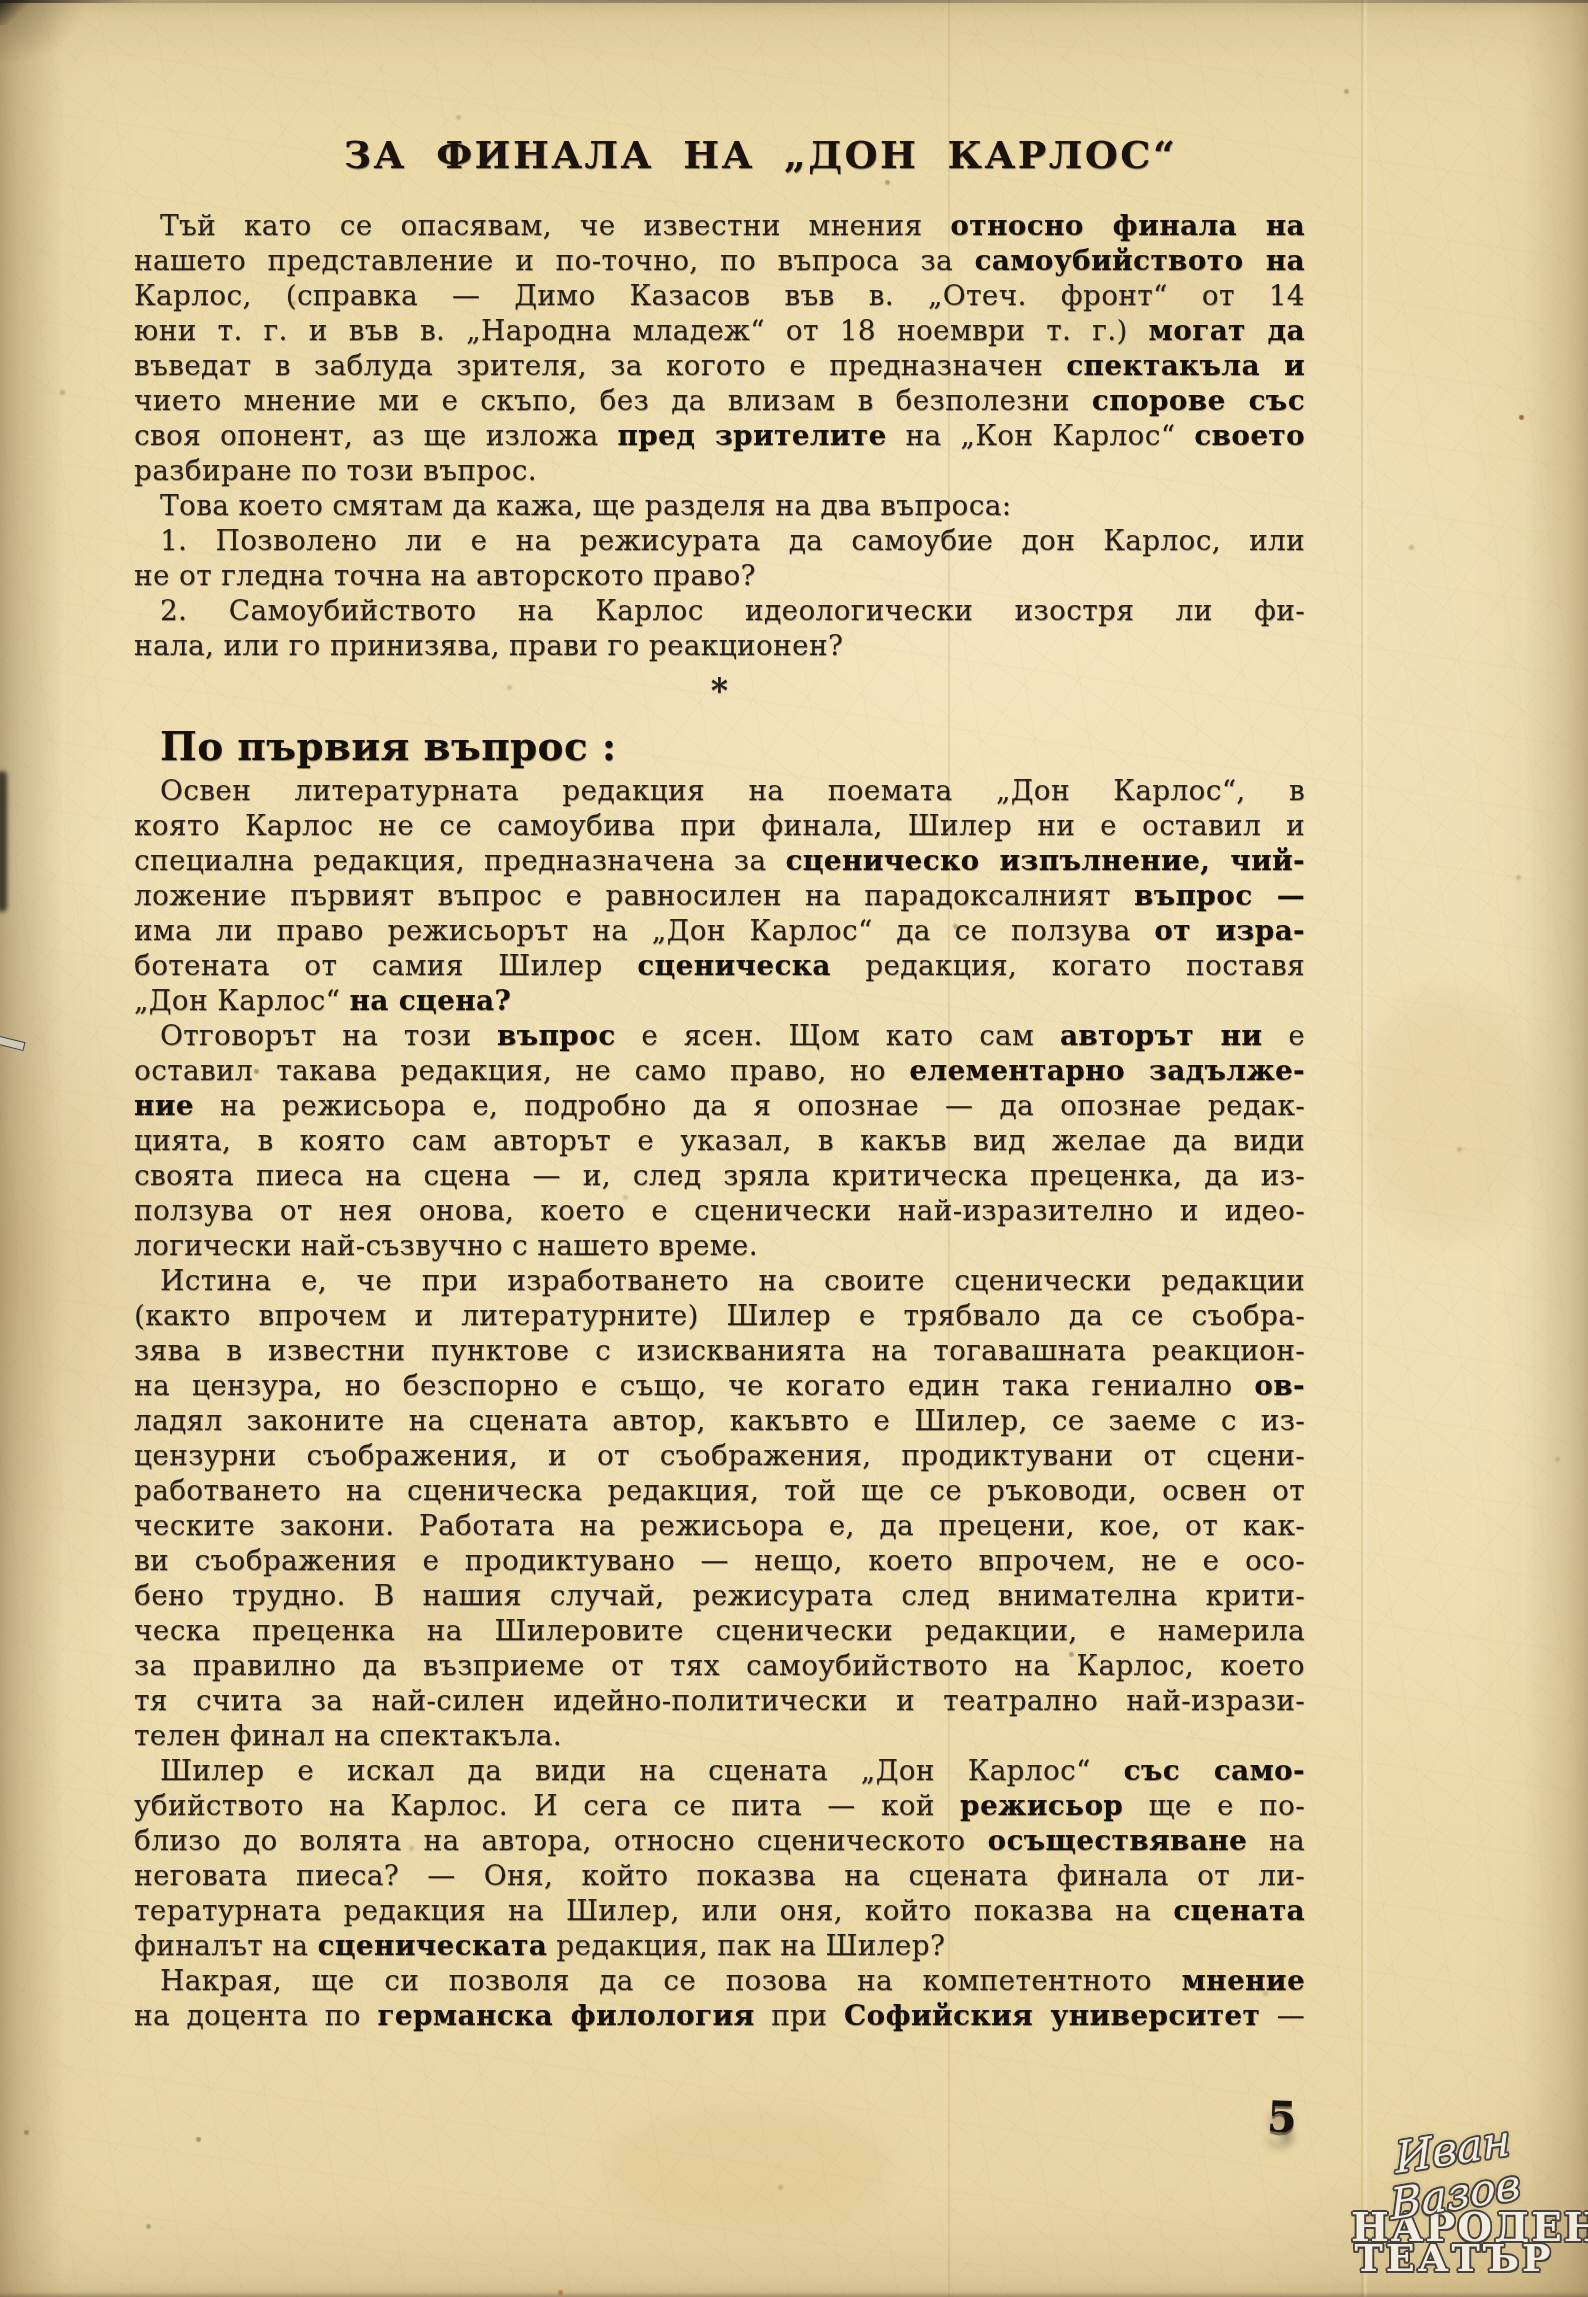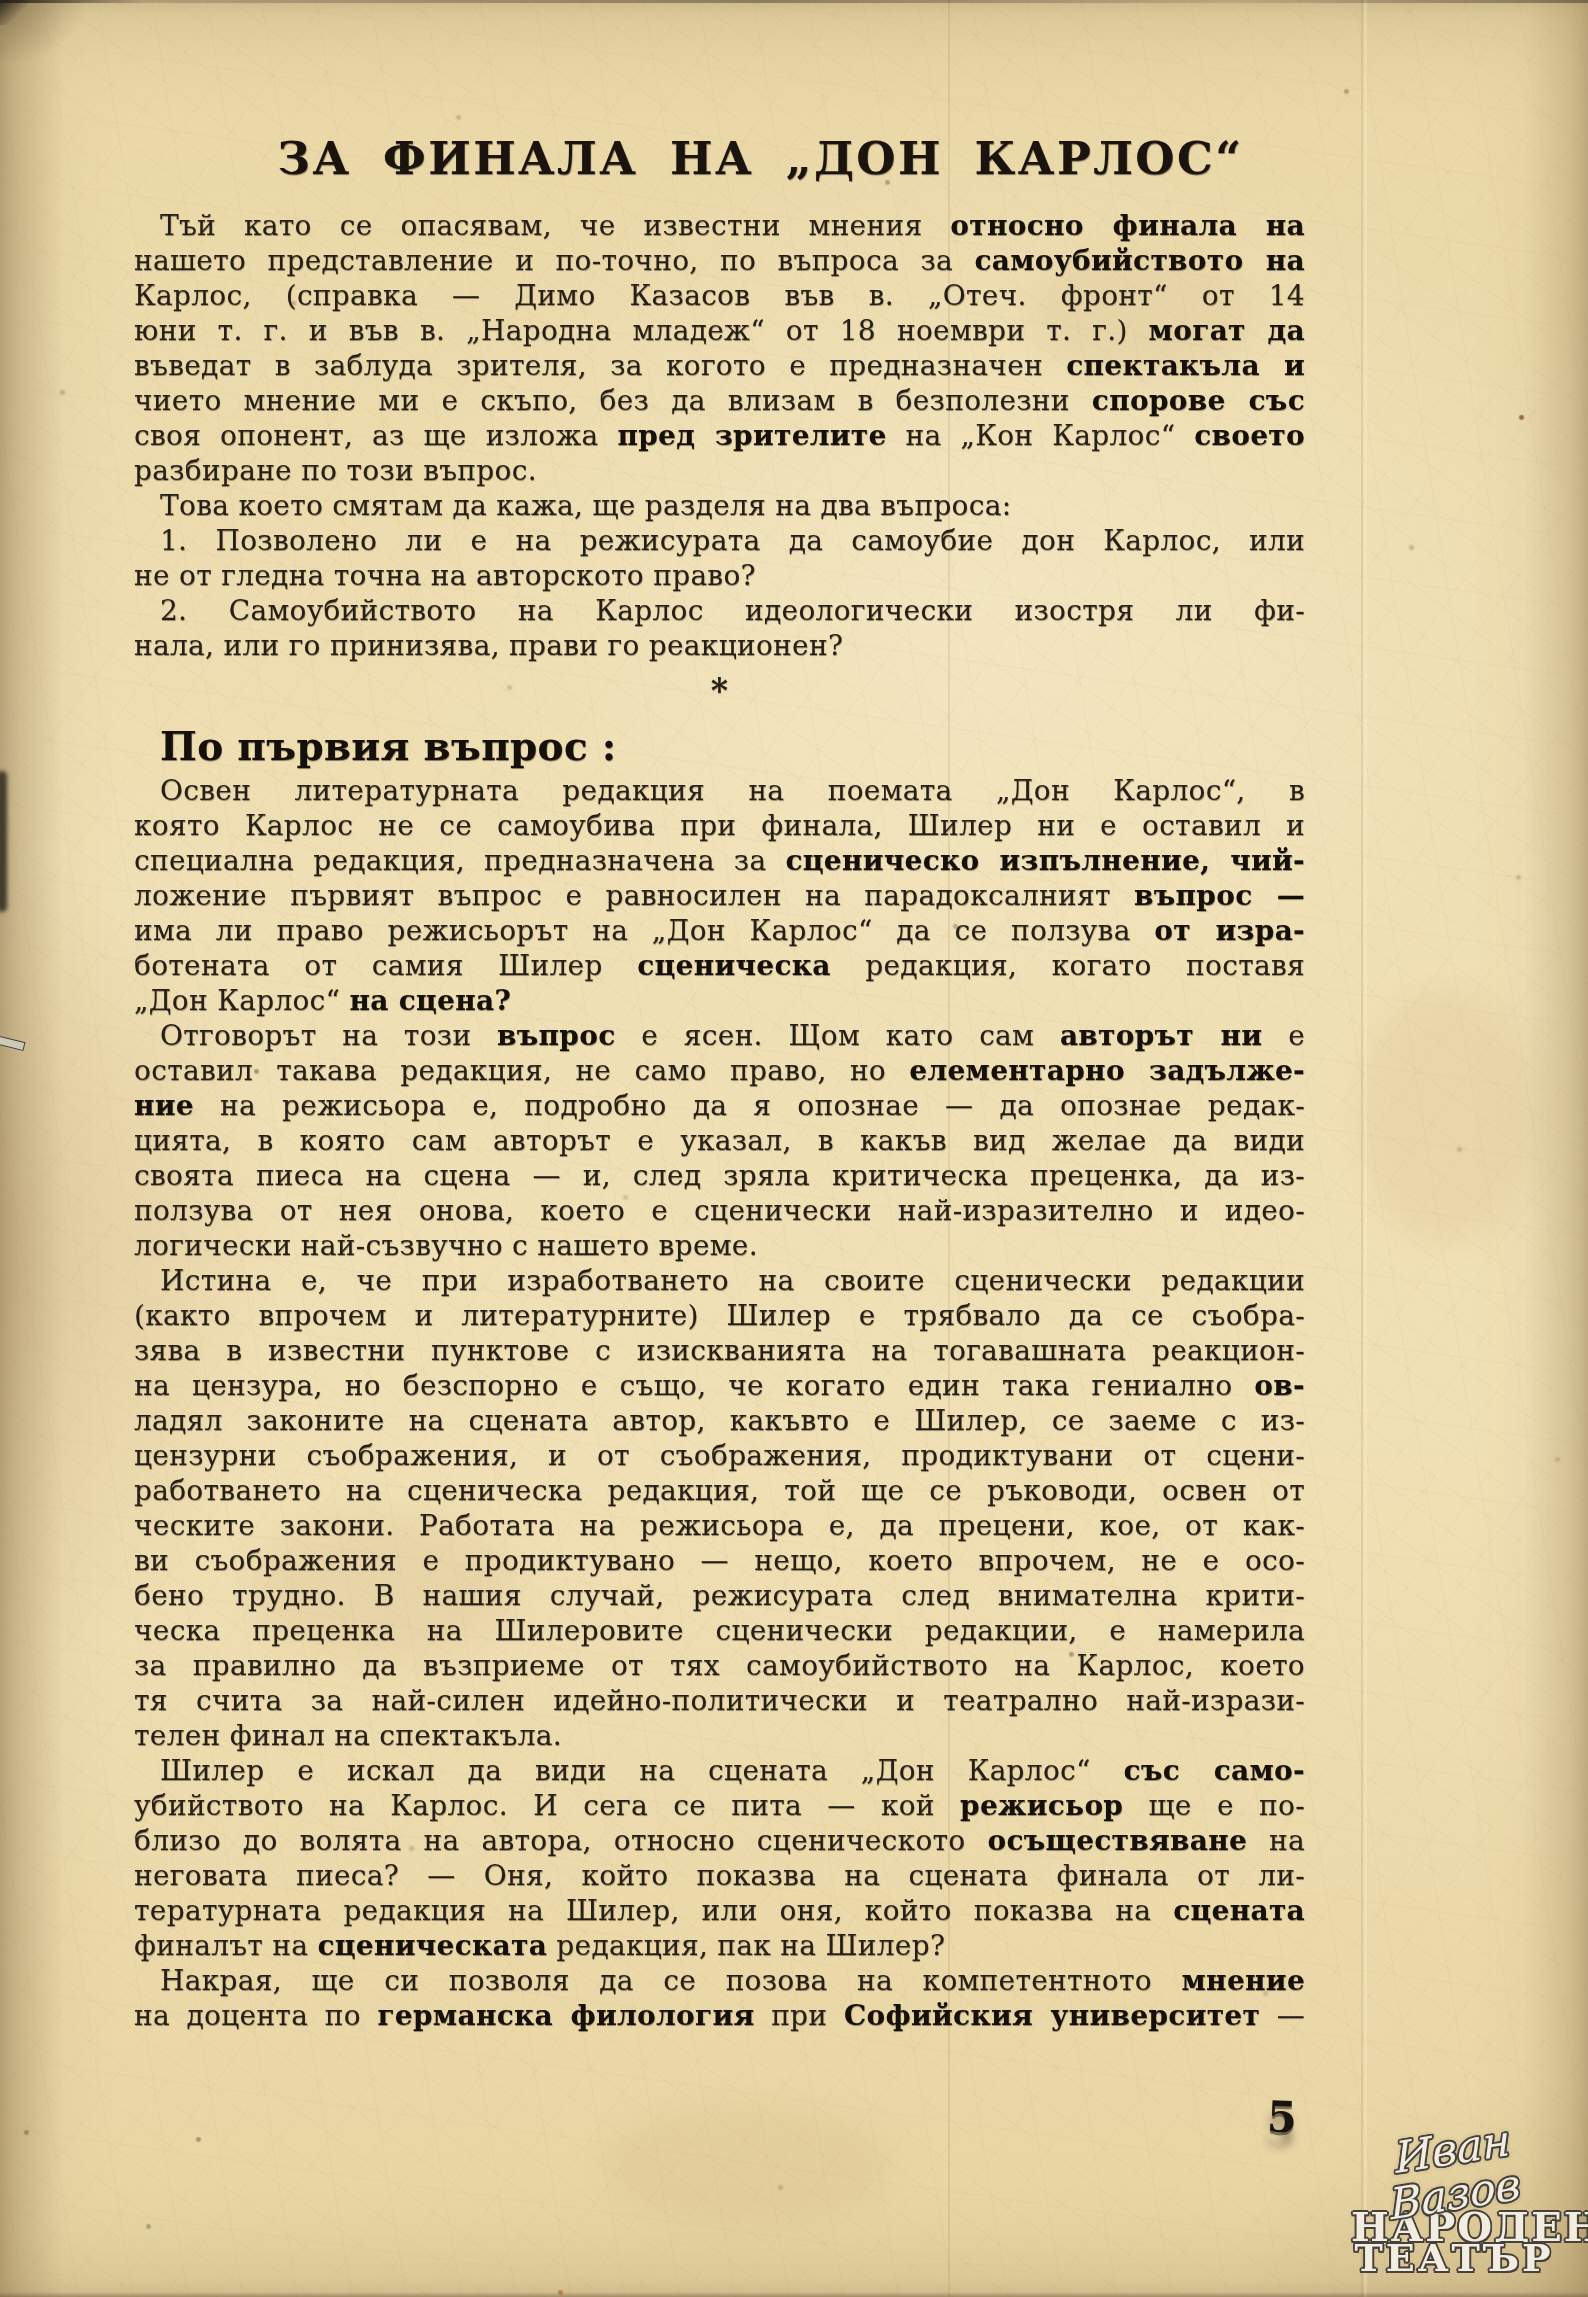--- a/index.html
+++ b/index.html
@@ -60,21 +60,21 @@
   .edge-left-streak{position:absolute;left:-2.9px;top:771px;width:9.7px;height:141px;border-radius:4.9px;
     background:#241f18;filter:blur(1.9px);opacity:.8;pointer-events:none;}
   .staple{position:absolute;left:-9.7px;top:1038px;width:35px;height:8.7px;
     background:#cfc9b8;border:1.9px solid #3d382e;transform:rotate(14deg);pointer-events:none;}
   .edge-bottom{position:absolute;left:0;right:0;bottom:0;height:5.8px;pointer-events:none;
     background:linear-gradient(to top, rgba(70,56,38,.40), rgba(70,56,38,0));}
 
   .title{
     position:absolute;left:134px;top:132px;width:1171px;
     transform:translateX(41px);
-    text-align:center;font-weight:bold;font-size:45px;
+    text-align:center;font-weight:bold;font-size:38px;
     letter-spacing:2.4px;word-spacing:13.6px;color:#1b140e;
     text-shadow:0.5px 0.8px 1px rgba(40,30,20,.55);
   }
   .flow{
     position:absolute;left:134px;top:208px;width:1171px;
     color:var(--ink);font-size:28px;line-height:35px;letter-spacing:0.3px;
   }
   .line{
     text-align:justify;text-align-last:justify;
     text-shadow:0.4px 0.6px 0.7px rgba(60,45,30,.50);

